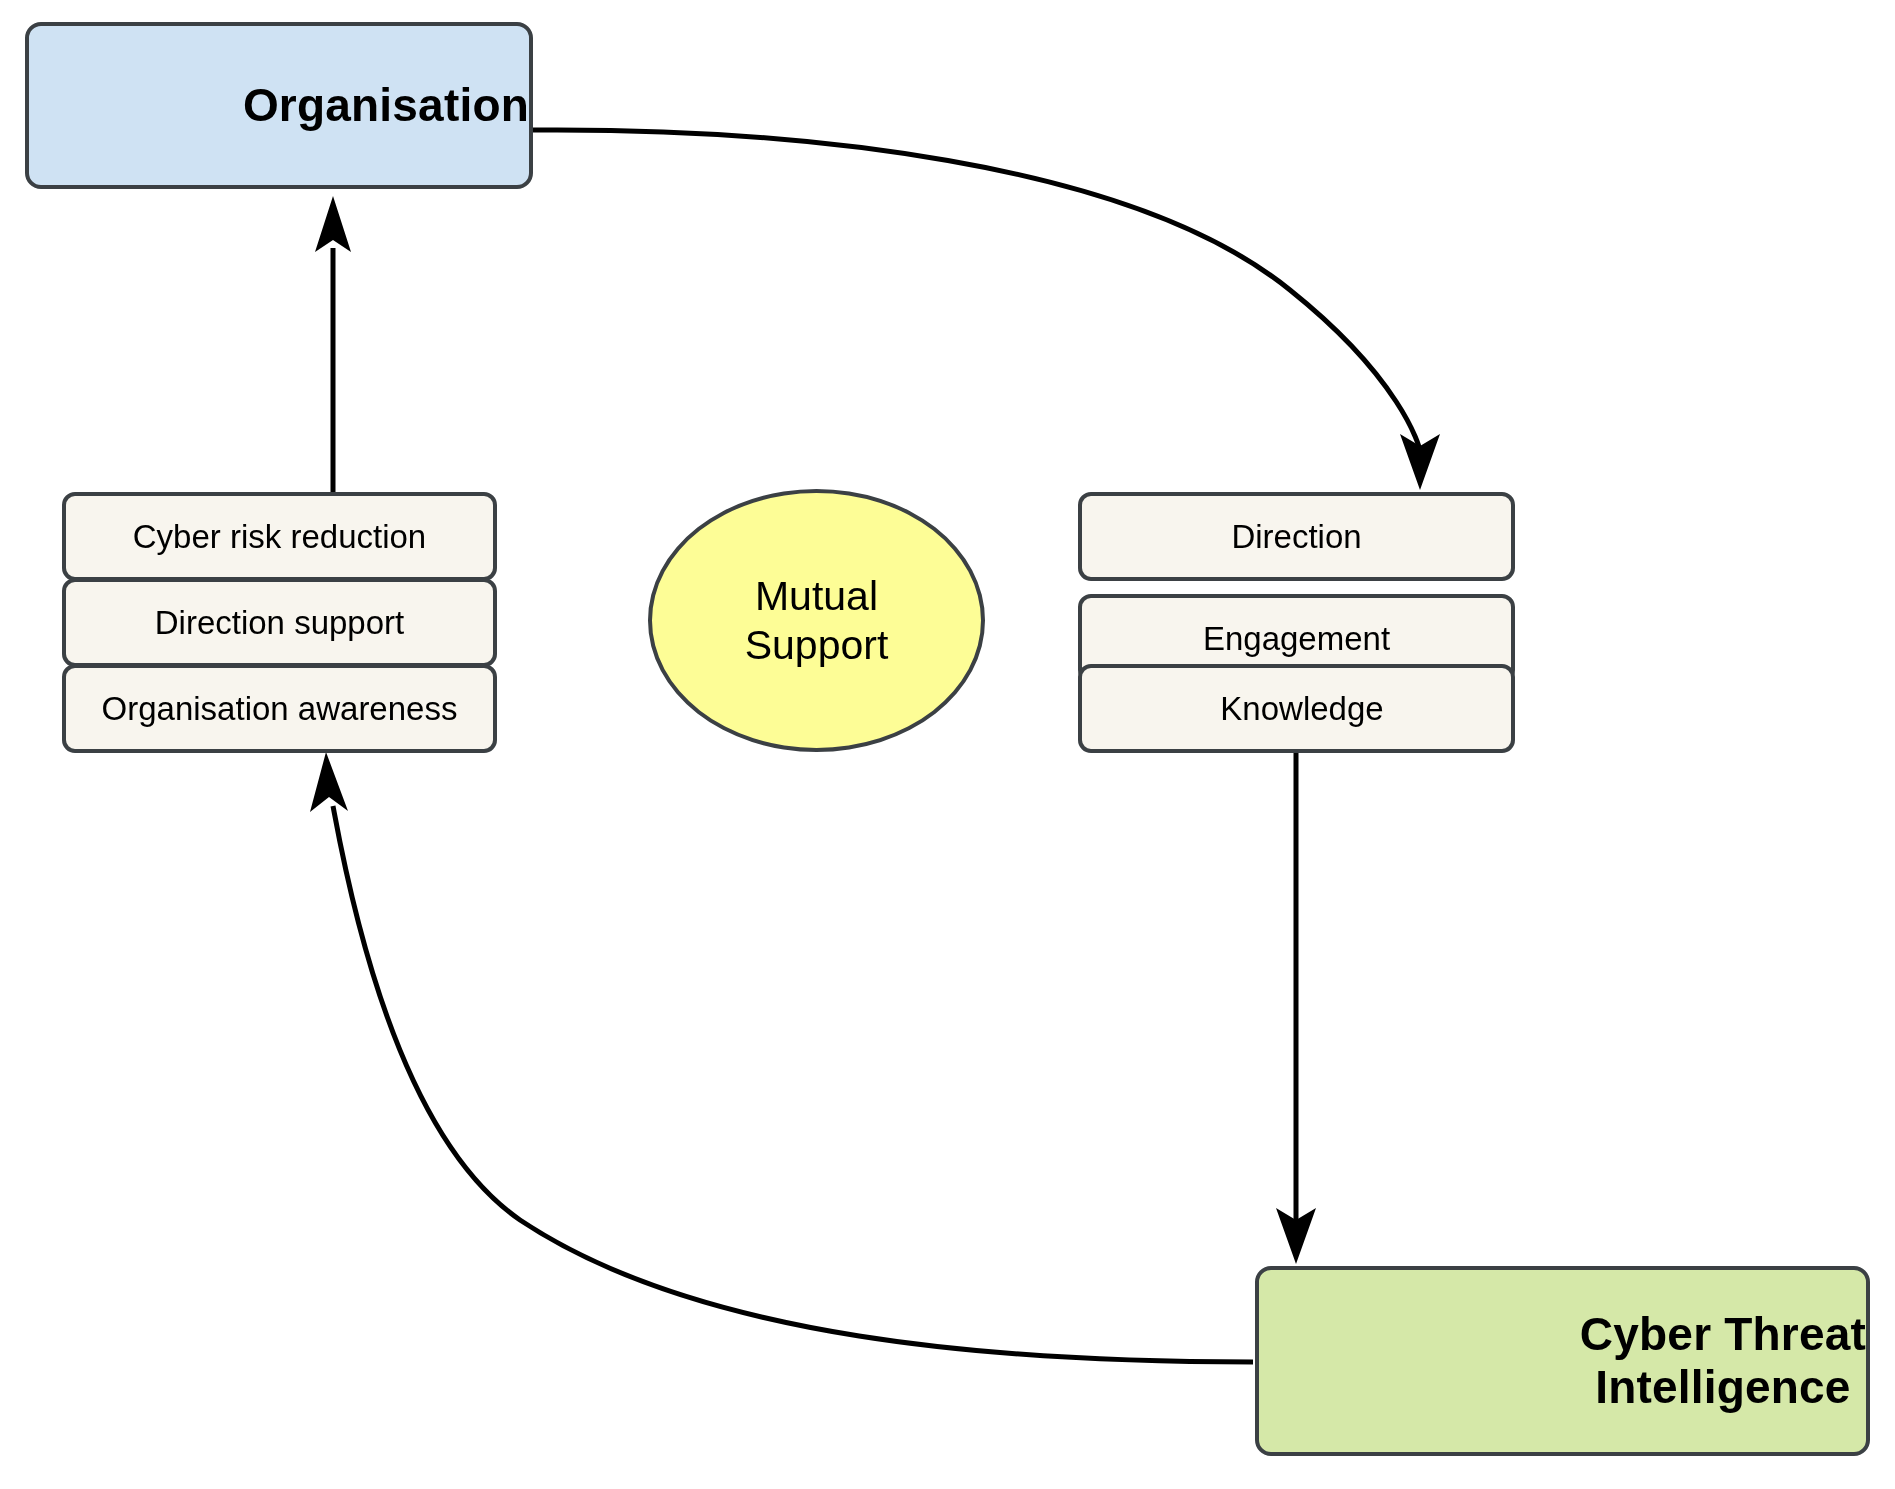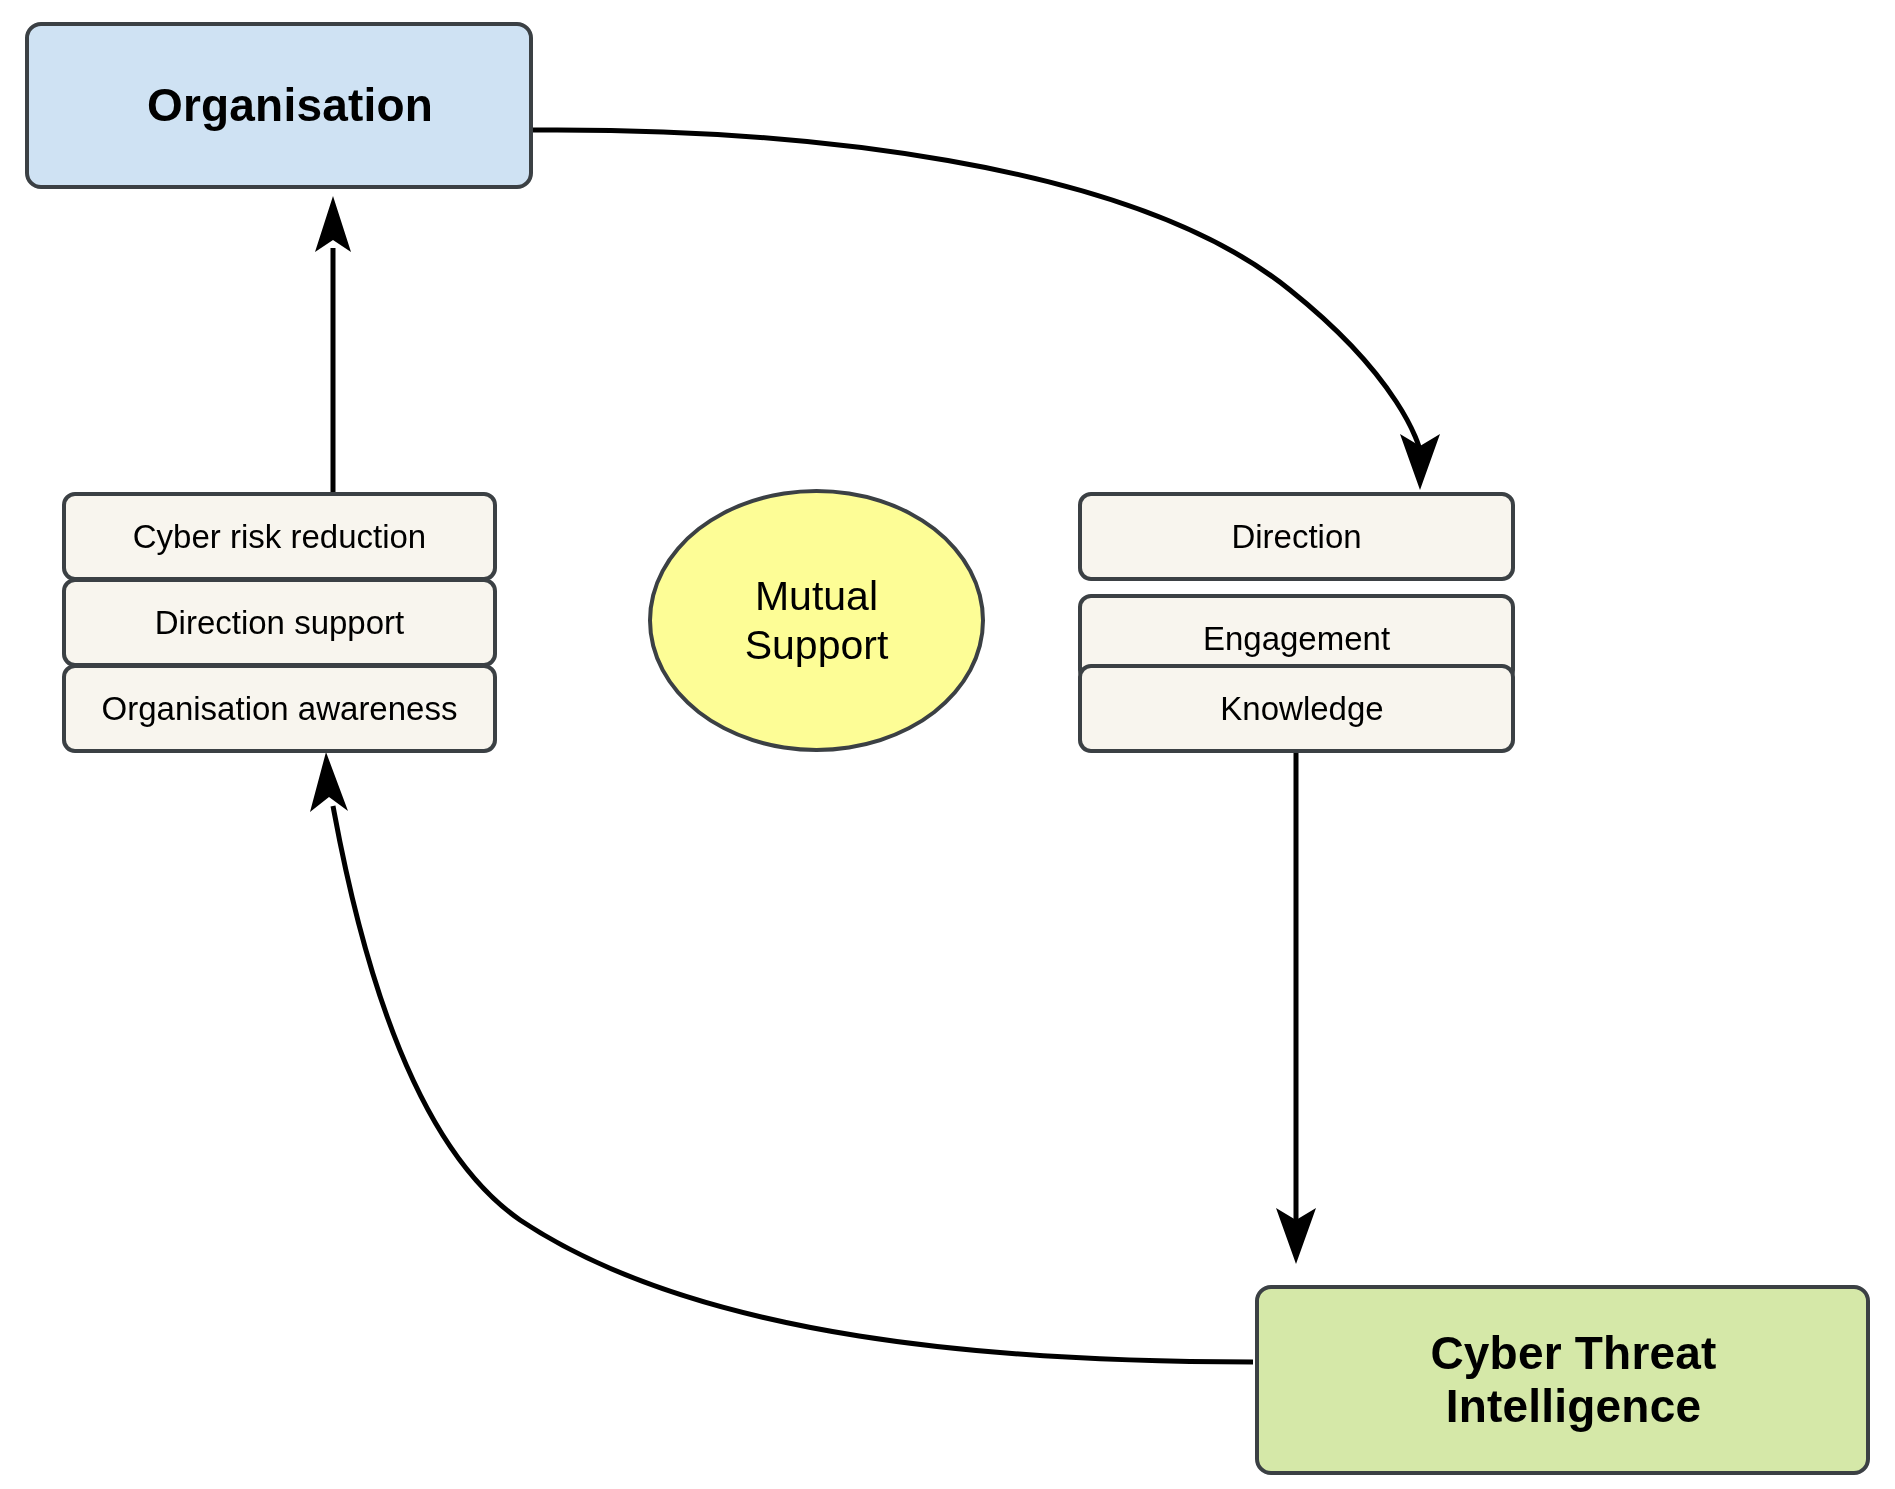--- a/index.html
+++ b/index.html
@@ -26,21 +26,21 @@
     width: 1895px;
     height: 1489px;
     pointer-events: none;
   }
   .node {
     position: absolute;
     box-sizing: border-box;
     border: 4px solid #3b4044;
     display: flex;
     align-items: center;
-    justify-content: center;
+    justify-content: flex-end;
     text-align: center;
     color: #000000;
     line-height: 1.16;
     padding-left: 22px;
   }
   
   .node-organisation {
     left: 25px;
     top: 22px;
     width: 508px;
@@ -55,21 +55,20 @@
   .node-cti {
     left: 1255px;
     top: 1266px;
     width: 615px;
     height: 190px;
     background: #d5e8a8;
     border-radius: 16px;
     font-size: 46px;
     font-weight: bold;
     letter-spacing: 0.2px;
-    margin-top: 19px;
   }
   .node-cti .two-line {
     white-space: pre-line;
   }
   
   .subnode {
     position: absolute;
     box-sizing: border-box;
     border: 4px solid #3b4044;
     background: #f8f5ee;

